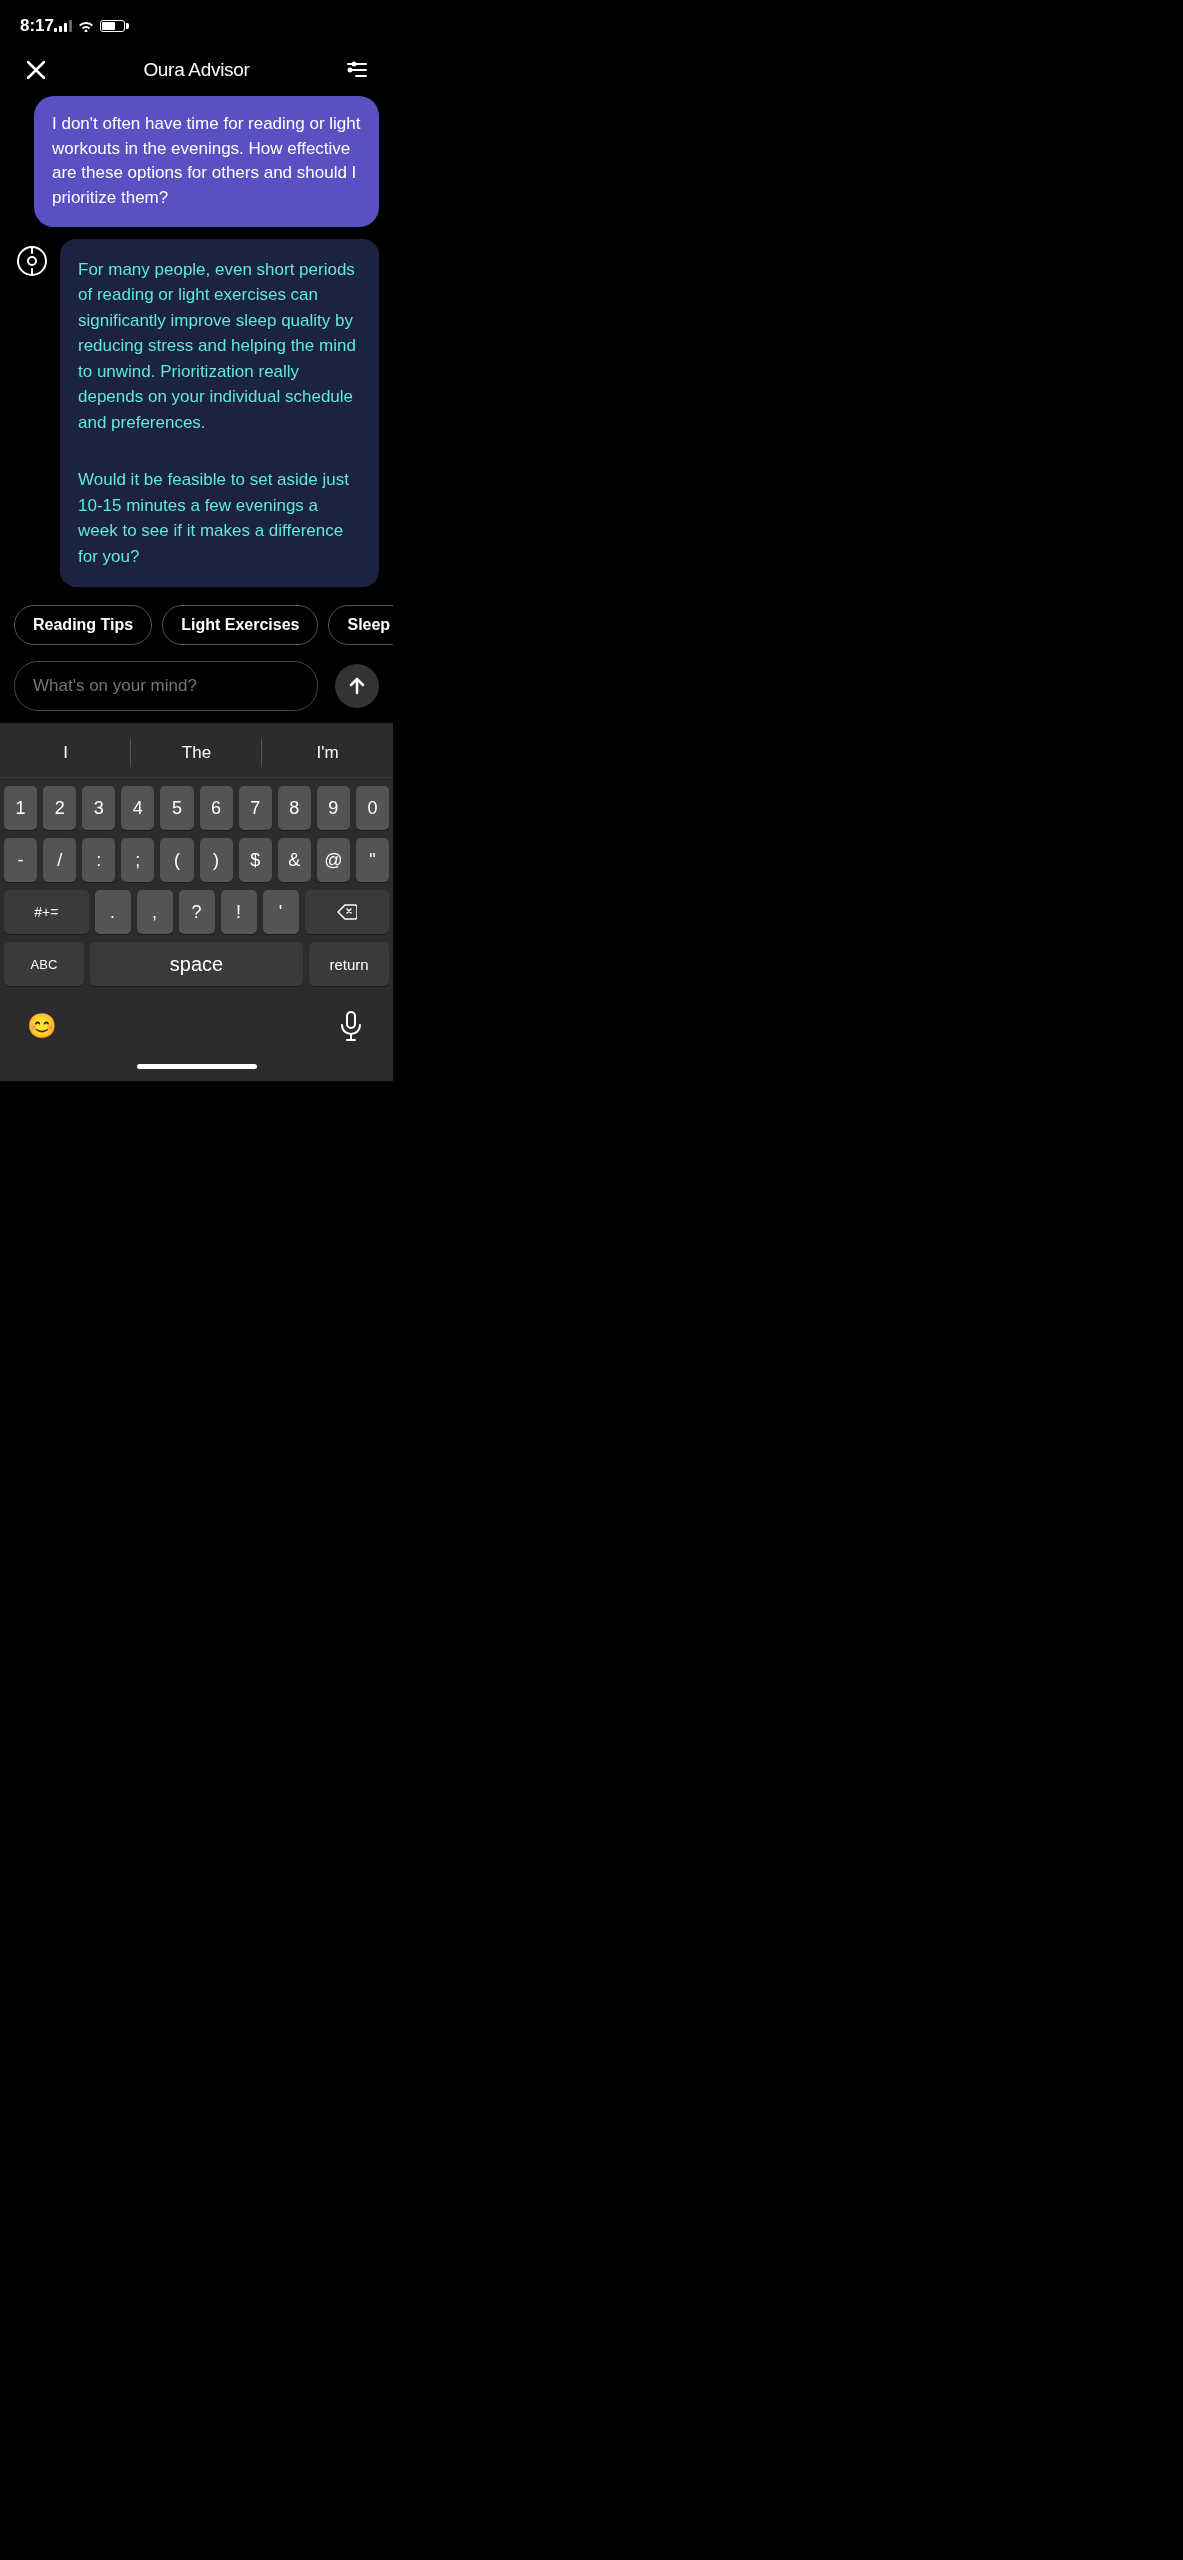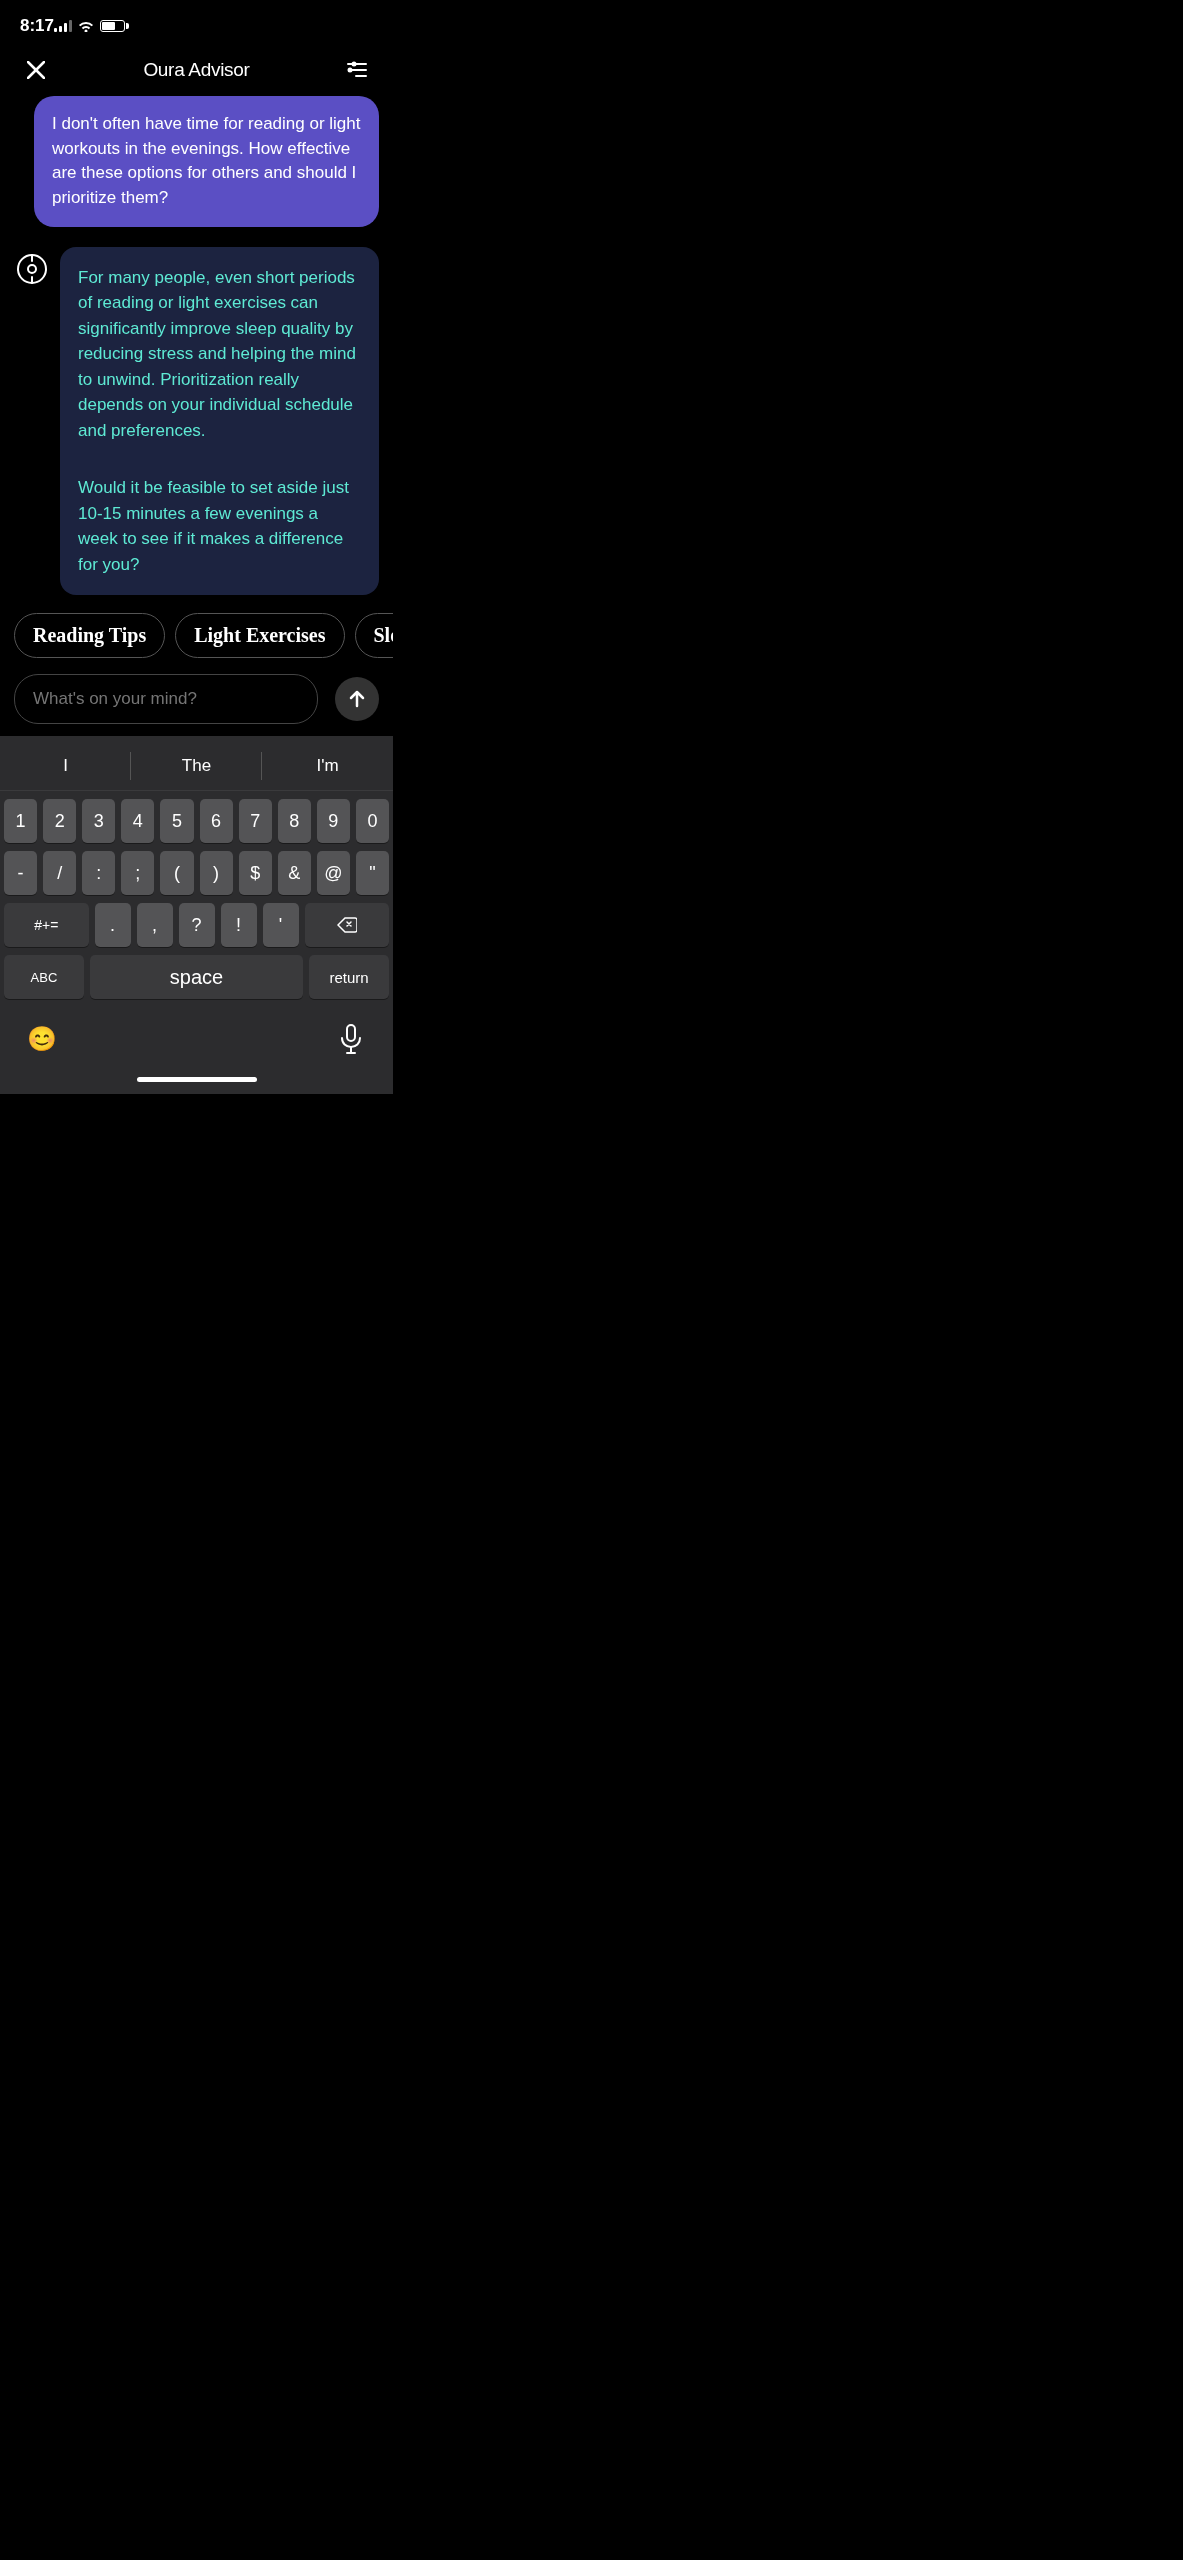--- a/index.html
+++ b/index.html
@@ -109,21 +109,21 @@
       align-items: center;
       justify-content: center;
       cursor: pointer;
     }
 
     
     .chat-area {
       padding: 0 14px 10px;
       display: flex;
       flex-direction: column;
-      gap: 20px;
+      gap: 12px;
       justify-content: space-between;
     }
 
     
     .user-bubble {
       background: #5B4FC4;
       border-radius: 20px;
       padding: 16px 18px;
       margin-left: 20px;
       font-size: 17px;
@@ -179,26 +179,25 @@
     .suggestion-chips::-webkit-scrollbar {
       display: none;
     }
 
     .chip {
       flex-shrink: 0;
       background: transparent;
       border: 1.5px solid #555;
       border-radius: 50px;
       padding: 10px 18px;
-      font-size: 20px;
+      font-size: 16px;
       font-weight: 600;
       color: #fff;
       cursor: pointer;
       white-space: nowrap;
-      font-family: Liberation Serif, serif;
     }
 
     
     .input-area {
       display: flex;
       align-items: center;
       gap: 17px;
       padding: 8px 14px 12px;
     }
 

